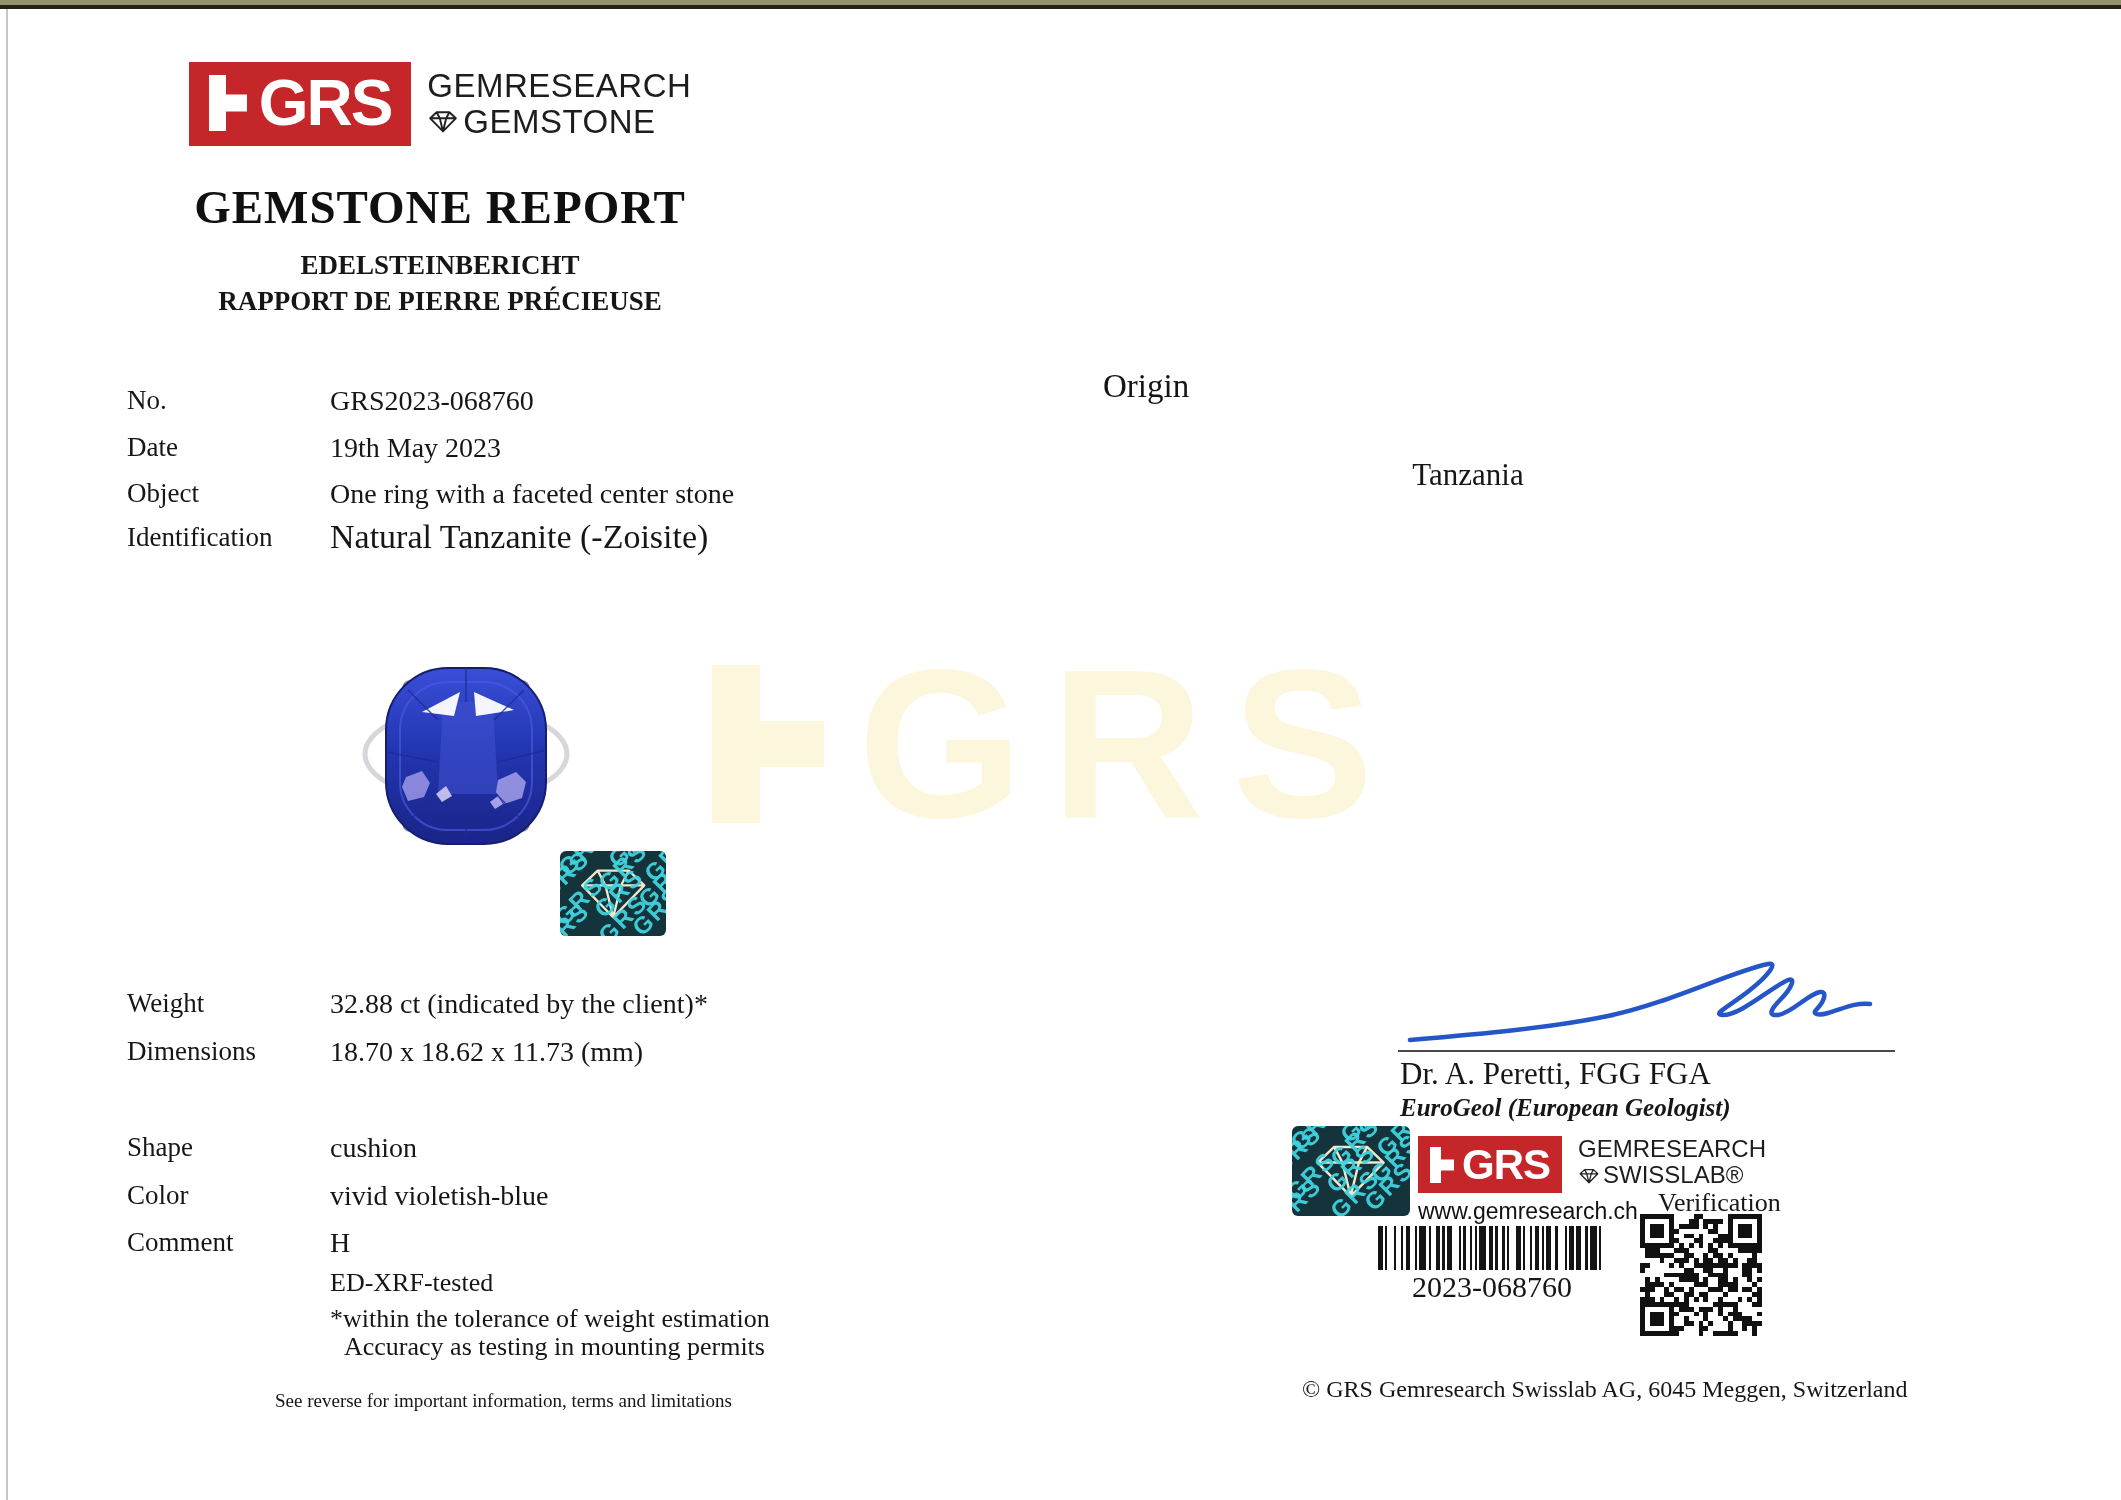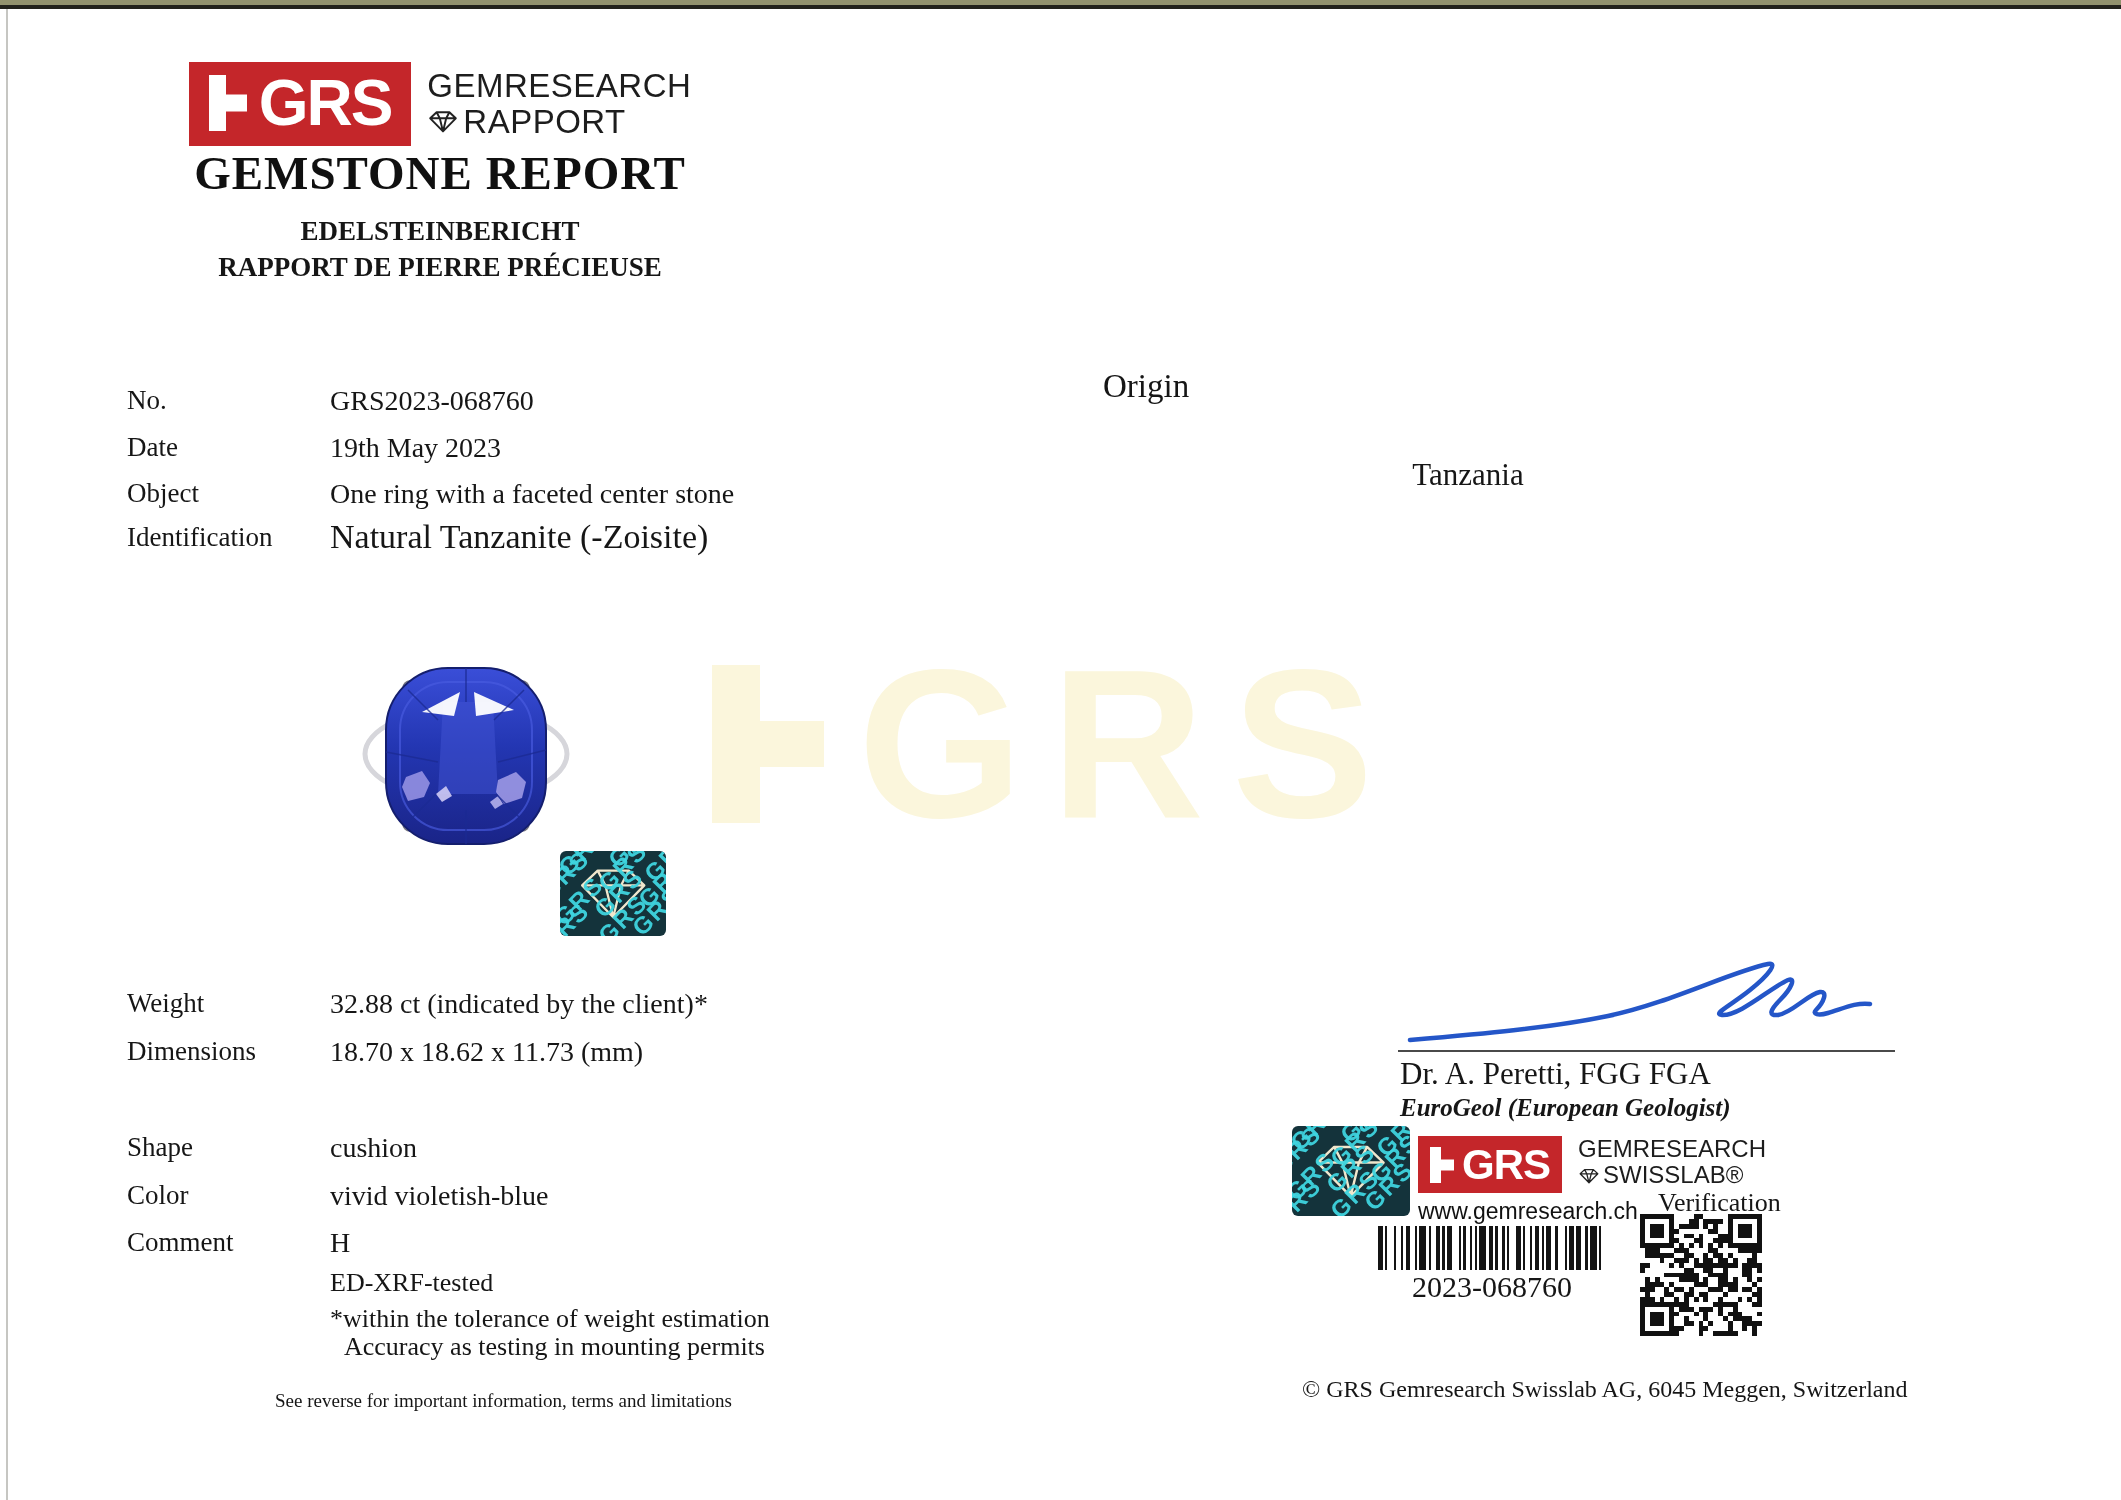--- a/index.html
+++ b/index.html
@@ -20,21 +20,21 @@
   .cross::after{content:"";position:absolute;left:0;top:50%;transform:translateY(-50%);
                 width:100%;height:17px;background:#fff;}
   .grs-word{font-family:"Liberation Sans",sans-serif;font-weight:bold;color:#fff;
             font-size:64px;line-height:1;letter-spacing:-2px;}
   .brand{white-space:nowrap;text-align:left;font-family:"Liberation Sans",sans-serif;color:#1d1d1d;}
   .brand .l1{font-size:33px;line-height:1.08;letter-spacing:0.5px;}
   .brand .l2{font-size:33px;line-height:1.08;letter-spacing:0.5px;display:flex;align-items:center;gap:4px;}
   .dia{width:32px;height:23px;flex:0 0 auto;}
   .dia path{fill:none;stroke:#222;stroke-width:6;stroke-linejoin:round;}
 
-  .title{font-size:47px;font-weight:bold;letter-spacing:1px;color:#101010;}
+  .title{margin-top:34px;font-size:47px;font-weight:bold;letter-spacing:1px;color:#101010;}
   .sub-de{margin-top:16px;font-size:27px;font-weight:bold;}
   .sub-fr{margin-top:5px;font-size:27px;font-weight:bold;}
 
   
   .frow{position:absolute;left:127px;width:900px;height:40px;text-align:right;}
   .frow .lab{position:absolute;left:0;top:0;font-size:27px;}
   .frow .val{position:absolute;left:203px;top:0;font-size:28px;white-space:nowrap;}
   .frow .val.big{font-size:34px;top:-4px;}
 
   .note{position:absolute;left:330px;font-size:26px;white-space:nowrap;}
@@ -115,21 +115,21 @@
       <div class="grs-box">
         <span class="cross"></span>
         <span class="grs-word">GRS</span>
       </div>
       <div class="brand">
         <div class="l1">GEMRESEARCH</div>
         <div class="l2">
           <svg class="dia" viewBox="0 0 100 70">
             <path d="M10,25 L30,6 L70,6 L90,25 L50,66 Z M10,25 L90,25 M30,6 L40,25 M70,6 L60,25 M40,25 L50,66 M60,25 L50,66"></path>
           </svg>
-          <span>RAPPORT</span>
+          <span>GEMSTONE</span>
         </div>
       </div>
     </div>
     <div class="title">GEMSTONE REPORT</div>
     <div class="sub-de">EDELSTEINBERICHT</div>
     <div class="sub-fr">RAPPORT DE PIERRE PRÉCIEUSE</div>
   </div>
 
   <div class="frow" style="top:385px">
     <span class="lab">No.</span>

